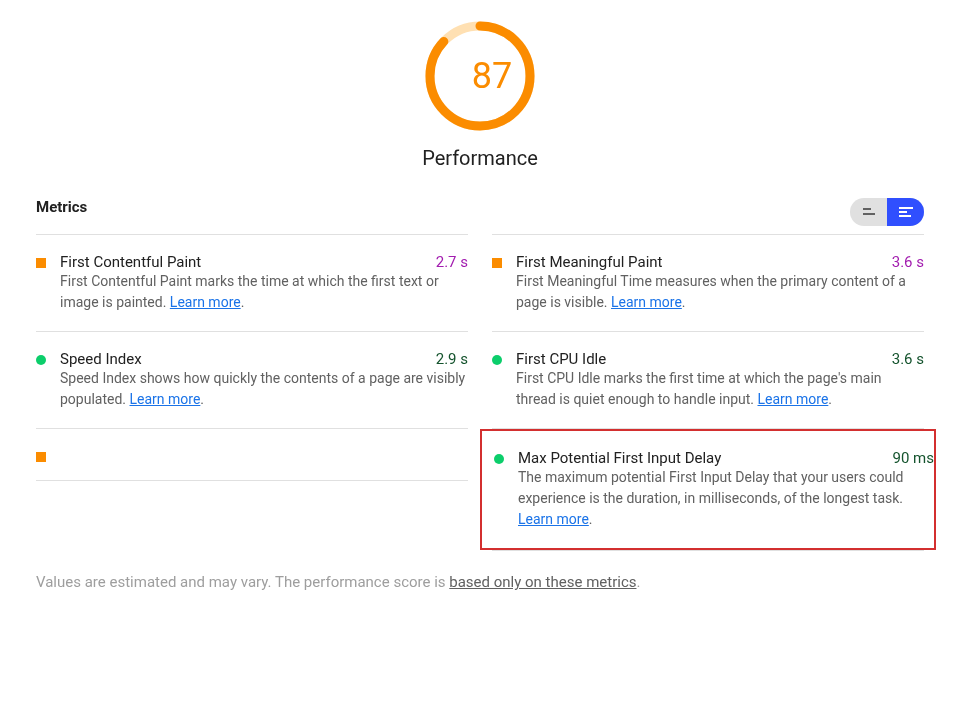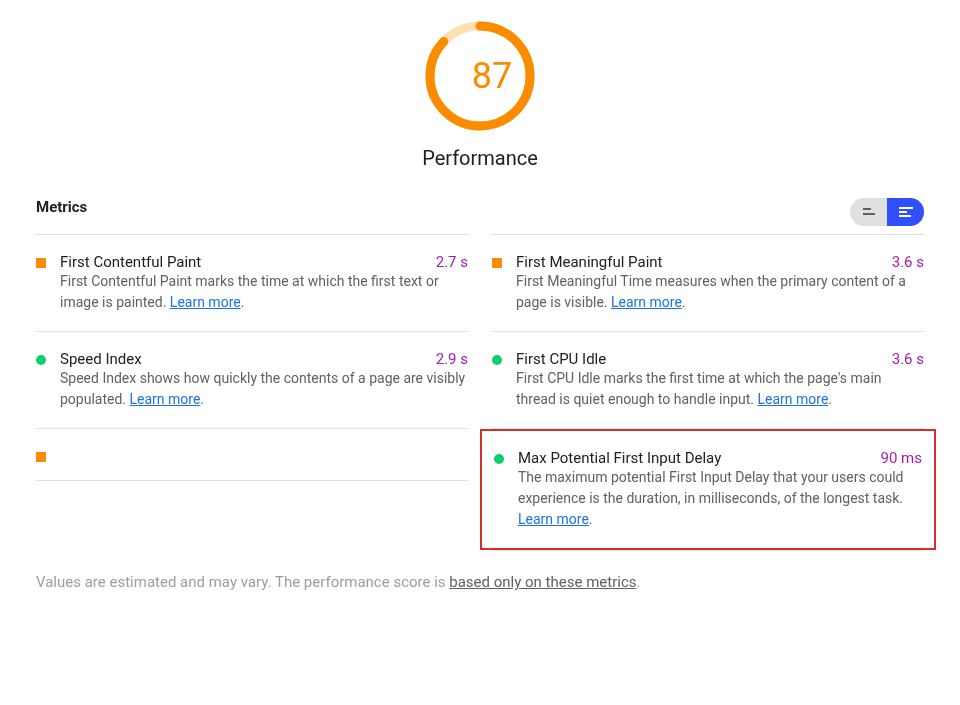--- a/index.html
+++ b/index.html
@@ -55,26 +55,26 @@
       flex-shrink: 0;
     }
     .marker.sq-orange { background: #fb8c00; }
     .marker.ci-green { background: #0cce6b; border-radius: 50%; }
 
     .metric-main { flex: 1; }
     .metric-row1 { display: flex; justify-content: space-between; align-items: baseline; gap: 37px; }
     .metric-name { font-size: 15px; font-weight: 400; color: #212121; }
     .metric-value { font-size: 15px; font-weight: 400; white-space: nowrap; margin-left: 12px; }
     .val-orange { color: #a21caf; }
-    .val-green { color: #a21caf; }
+    .val-green { color: #14532d; }
     .metric-desc { font-size: 14px; color: #616161; line-height: 1.5; }
     .metric-desc a, .learn { color: #1a73e8; text-decoration: underline; cursor: pointer; }
 
     .highlight-box {
-      border: 2px solid #d32f2f; padding-left: 12px; padding-right: 12px;
+      border: 2px solid #d32f2f; padding-left: 12px; padding-right: 0;
       margin-left: -12px; margin-right: -12px;
     }
 
     .footer { margin-top: 22px; font-size: 15px; color: #9e9e9e; }
     .footer a { color: #616161; text-decoration: underline; cursor: pointer; }
   </style>
 </head>
 <body>
 
 <div class="gauge-wrap">

